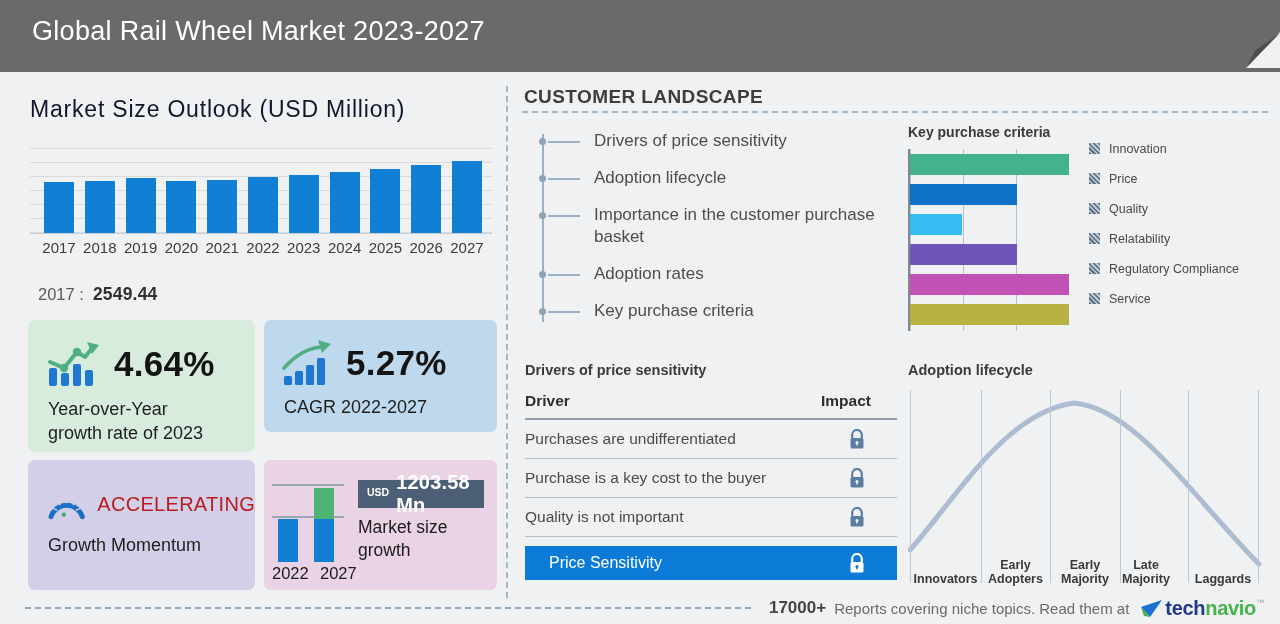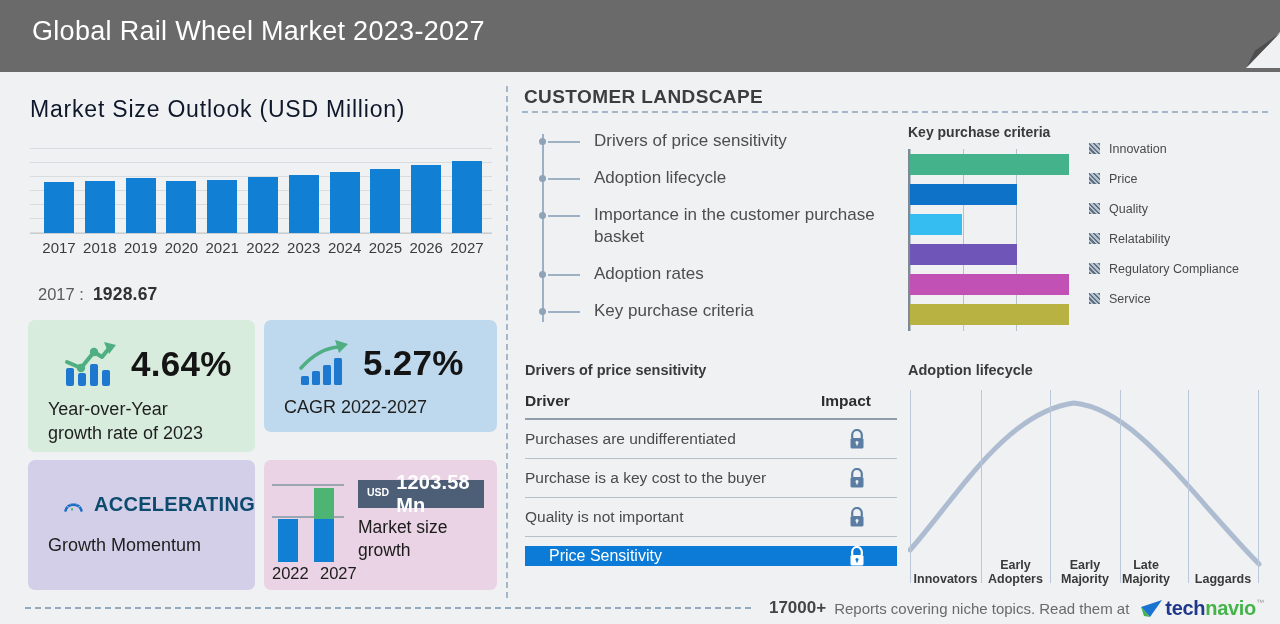--- a/index.html
+++ b/index.html
@@ -24,24 +24,24 @@
            padding:0;box-sizing:border-box;padding-left:9px;padding-right:5px;}
   .xlabels span{width:40px;text-align:center;font-size:15px;color:#3c3c3c;}
   .basenote{position:absolute;left:38px;top:284px;font-size:16.5px;color:#5a5a5a;}
   .basenote b{font-size:17.5px;color:#313131;margin-left:9px;letter-spacing:.2px;}
   
   .card{position:absolute;border-radius:7px;}
   .card.c-green{left:28px;top:320px;width:227px;height:132px;background:#d7ecdc;}
   .card.c-blue{left:264px;top:320px;width:233px;height:112px;background:#bed9ee;}
   .card.c-purple{left:28px;top:460px;width:227px;height:130px;background:#d4cfe9;}
   .card.c-pink{left:264px;top:460px;width:233px;height:130px;background:#e9d3e4;}
-  .card-top{display:flex;align-items:center;gap:14px;padding:20px 0 0 35px;}
+  .card-top{display:flex;align-items:center;gap:14px;padding:20px 0 0 18px;}
   .bigval{font-size:35px;font-weight:bold;color:#141414;letter-spacing:.3px;}
   .card-label{padding:9px 0 0 20px;font-size:18px;color:#1e1e1e;line-height:24px;}
-  .accval{font-size:20px;font-weight:700;color:#0c4a6e;letter-spacing:.3px;}
+  .accval{font-size:20px;font-weight:400;color:#b91c1c;letter-spacing:.3px;}
   
   .mini{position:absolute;left:8px;top:24px;width:72px;height:78px;}
   .mini .hline{position:absolute;left:0;right:0;height:1.5px;background:#9aa7b2;}
   .mini .b22{position:absolute;left:6px;bottom:0;width:20px;height:43px;background:#1180d4;}
   .mini .b27g{position:absolute;left:42px;bottom:43px;width:20px;height:31px;background:#4eb474;}
   .mini .b27b{position:absolute;left:42px;bottom:0;width:20px;height:43px;background:#1180d4;}
   .mini-years{position:absolute;left:8px;top:104px;width:110px;display:flex;}
   .mini-years span{width:36px;text-align:center;font-size:16.5px;color:#1c1c1c;margin-right:4px;}
   .badge{position:absolute;left:94px;top:20px;width:126px;height:28px;background:#4d5f76;color:#fff;
          display:flex;align-items:center;padding-left:9px;box-sizing:border-box;}
@@ -73,21 +73,21 @@
           background:repeating-linear-gradient(45deg,#5f7285 0 1.6px,#b9c4d0 1.6px 3.4px);}
   .leg-row span{font-size:12.5px;color:#4a4a4a;white-space:nowrap;}
   
   .dps{position:absolute;left:3px;top:278px;width:372px;}
   .dps-head{display:flex;justify-content:space-between;margin-top:14px;padding-bottom:8px;
             border-bottom:2px solid #8e9cac;font-weight:bold;font-size:15.5px;color:#2e2e2e;}
   .dps-head .imp{padding-right:26px;}
   .dps-row{display:flex;justify-content:space-between;align-items:center;height:38px;
            border-bottom:1px solid #b6c0ca;font-size:15.5px;color:#4a4a4a;}
   .dps-row .lockwrap,.dps-selected .lockwrap{padding-right:32px;display:flex;align-items:center;}
-  .dps-selected{margin-top:9px;height:20px;background:#0b7bd7;display:flex;justify-content:space-between;
+  .dps-selected{margin-top:9px;height:34px;background:#0b7bd7;display:flex;justify-content:space-between;
                 align-items:center;color:#fff;font-size:16px;padding-left:24px;}
   
   .al{position:absolute;left:386px;top:278px;width:356px;}
   .al-chart{position:relative;margin-top:12px;height:198px;}
   .al-line{position:absolute;top:0;height:193px;width:1px;background:#bac8d9;}
   .al-label{position:absolute;bottom:2px;width:70px;text-align:center;font-size:12.5px;font-weight:bold;
             color:#3a3a3a;line-height:14px;}
   
   .footer{position:absolute;left:25px;right:16px;top:595px;height:26px;display:flex;align-items:center;}
   .f-line{flex:1;border-top:2px dashed #93a9bd;margin-right:18px;}
@@ -131,21 +131,21 @@
     <span>2020</span>
     <span>2021</span>
     <span>2022</span>
     <span>2023</span>
     <span>2024</span>
     <span>2025</span>
     <span>2026</span>
     <span>2027</span>
   </div>
 <div class="basenote">
-  <span>2017 :</span><b>1928.67</b>
+  <span>2017 :</span><b>2549.44</b>
 </div>
 
 <div class="card c-green">
   <div class="card-top">
     <svg width="54" height="48" viewBox="0 0 54 48">
       <rect x="3" y="28" width="8" height="18" rx="2" fill="#1f78cf"></rect>
       <rect x="15" y="33" width="8" height="13" rx="2" fill="#1f78cf"></rect>
       <rect x="27" y="24" width="8" height="22" rx="2" fill="#1f78cf"></rect>
       <rect x="39" y="30" width="8" height="16" rx="2" fill="#1f78cf"></rect>
       <path d="M4 22 L18 28 L31 12 L39 17 L47 7" fill="none" stroke="#4fae82" stroke-width="4" stroke-linecap="round" stroke-linejoin="round"></path>

